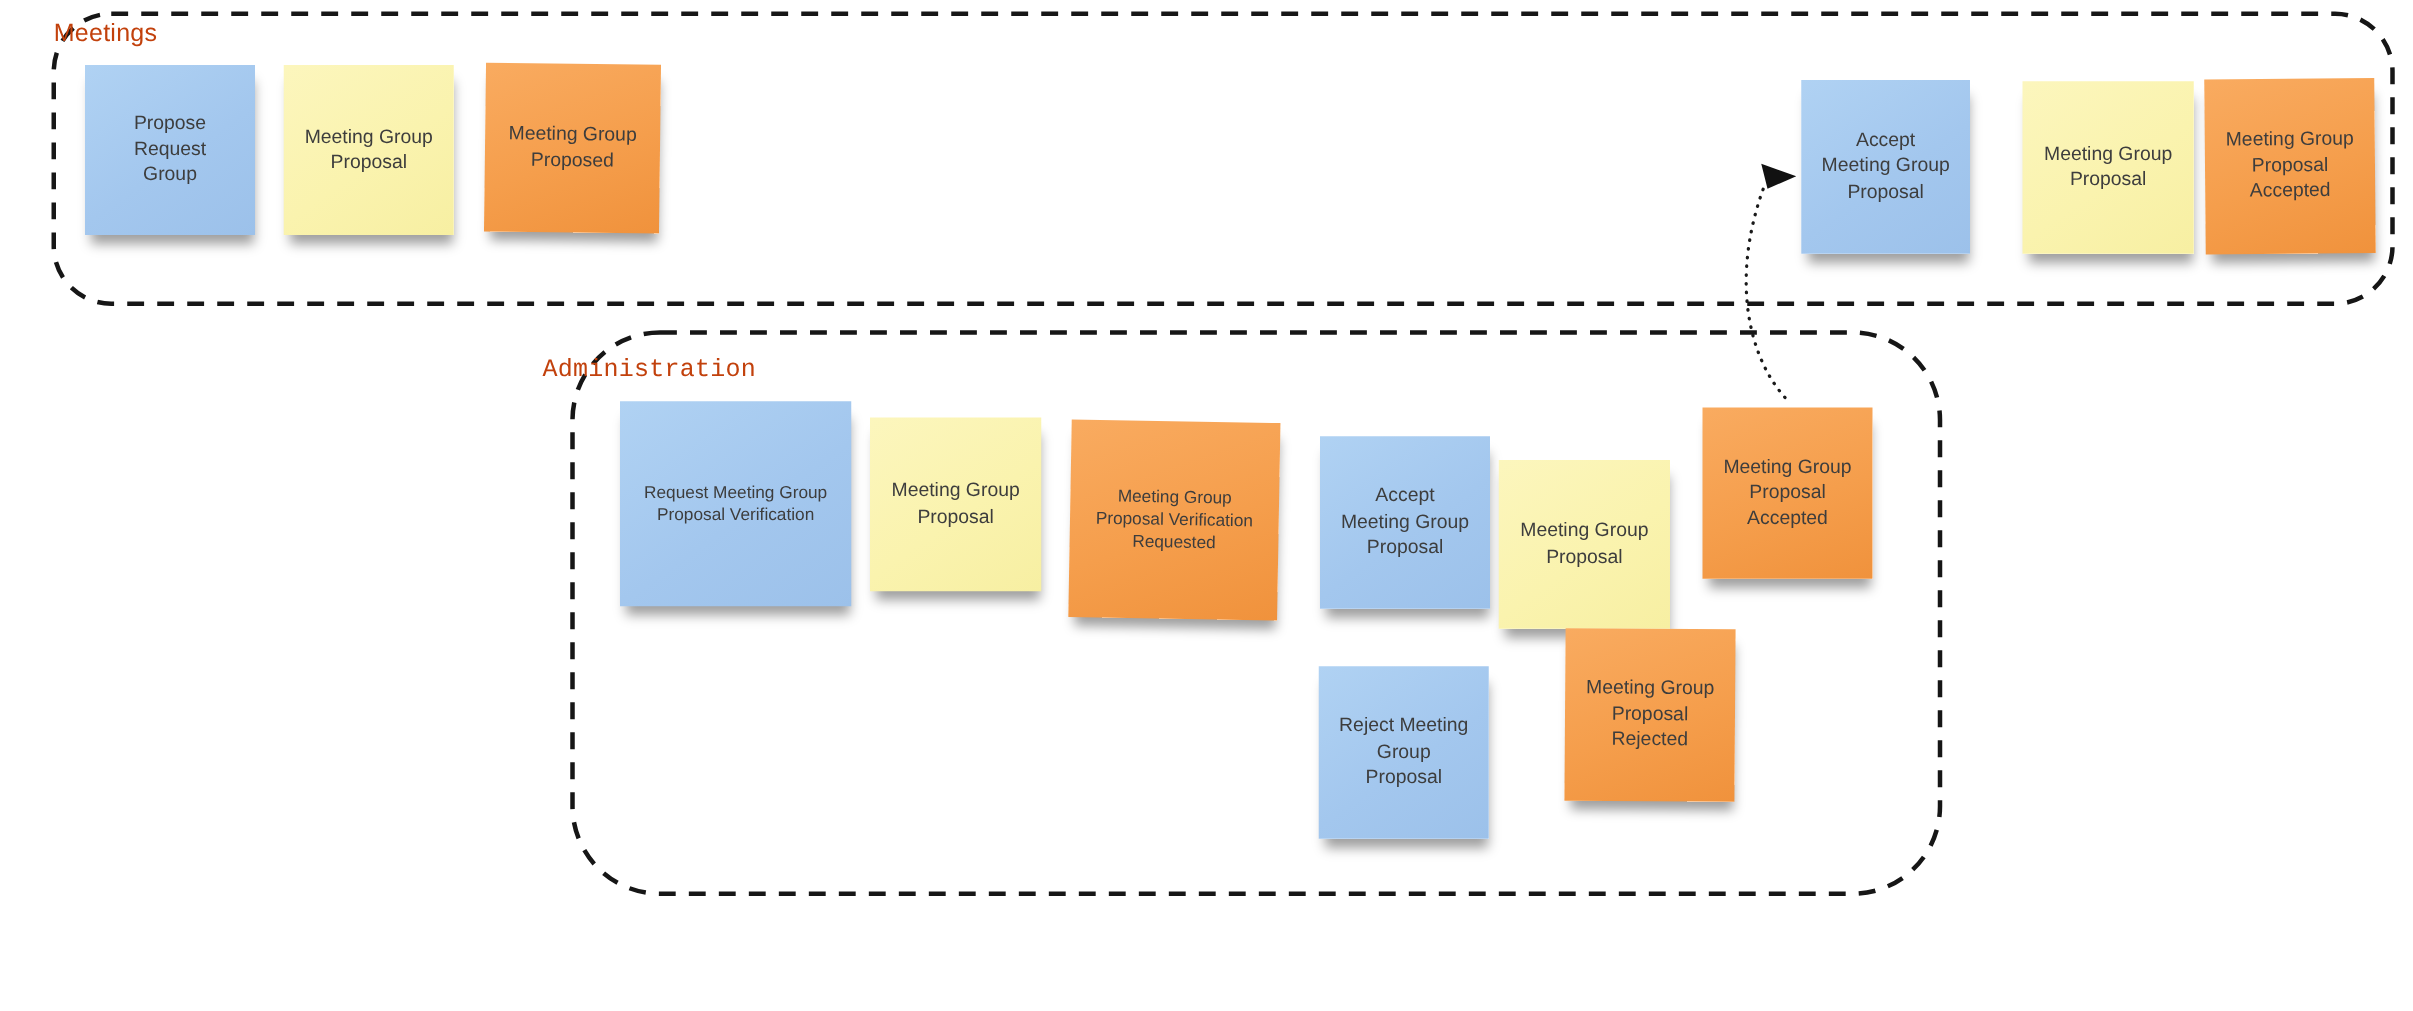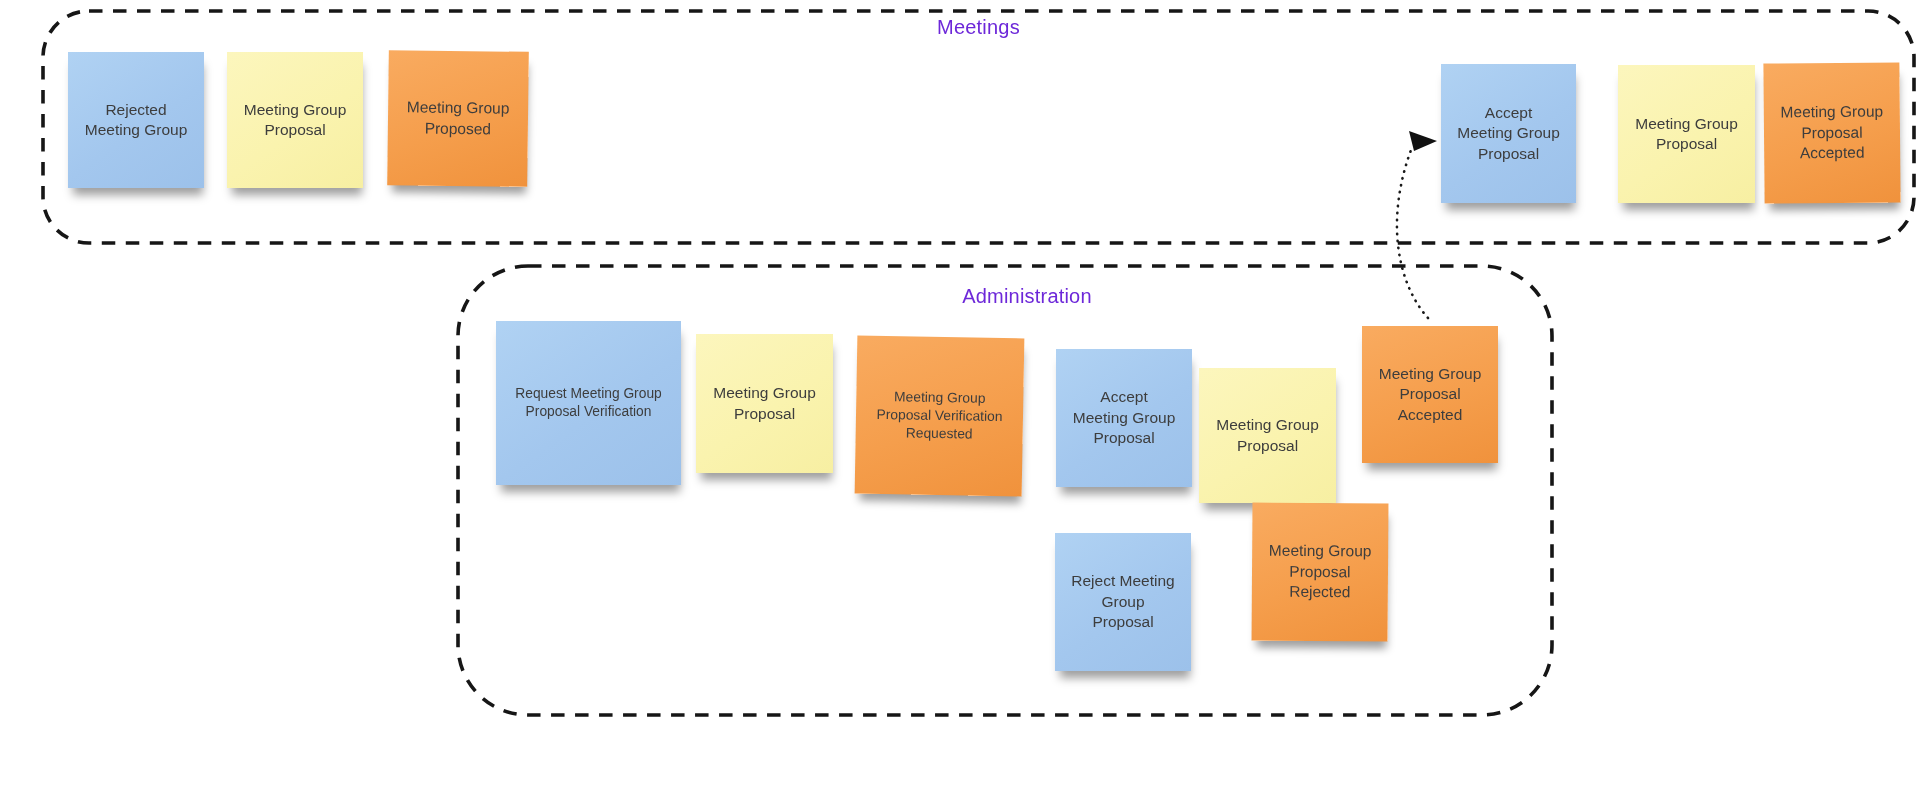--- a/index.html
+++ b/index.html
@@ -11,23 +11,22 @@
     font-family: "Liberation Sans", sans-serif;
     overflow: hidden;
   }
   .overlay {
     position: absolute;
     left: 0; top: 0;
     width: 1930px; height: 809px;
   }
   .frame-title {
     position: absolute;
-    text-align: center;
     font-size: 20px;
-    color: #6d28d9;
+    color: #c2410c;
     letter-spacing: 0.2px;
   }
   .note {
     position: absolute;
     display: flex;
     align-items: center;
     justify-content: center;
     text-align: center;
     padding: 10px 16px;
     box-sizing: border-box;
@@ -50,23 +49,23 @@
 
     <rect x="43" y="11" width="1871" height="232" rx="46" ry="46" fill="none" stroke="#161616" stroke-width="3.6" stroke-dasharray="13.5 10.5"></rect>
 
     <rect x="458" y="266" width="1094" height="449" rx="70" ry="70" fill="none" stroke="#161616" stroke-width="3.6" stroke-dasharray="13.5 10.5"></rect>
 
     <path d="M 1428 318 C 1396 282 1386 218 1411 150" fill="none" stroke="#1a1a1a" stroke-width="2.6" stroke-dasharray="0.4 6.6" stroke-linecap="round"></path>
     <polygon points="1437,141 1409,131 1414,151" fill="#111111"></polygon>
   </svg>
 
   <div class="frame-title" style="left:43px; top:16px; width:1871px;">Meetings</div>
-  <div class="frame-title" style="left:480px; top:285px; width:1094px;">Administration</div>
+  <div class="frame-title" style="left:434px; top:285px; width:1094px;font-family:Liberation Mono, monospace;">Administration</div>
 
-  <div class="note blue" style="left:68px;  top:52px; width:136px; height:136px;">Rejected Meeting Group</div>
+  <div class="note blue" style="left:68px;  top:52px; width:136px; height:136px;">Propose Request Group</div>
   <div class="note yellow" style="left:227px; top:52px; width:136px; height:136px;">Meeting Group Proposal</div>
   <div class="note orange" style="left:388px; top:51px; width:140px; height:135px; transform:rotate(0.7deg);">Meeting Group Proposed</div>
 
   <div class="note blue" style="left:1441px; top:64px; width:135px; height:139px;">Accept Meeting Group Proposal</div>
   <div class="note yellow" style="left:1618px; top:65px; width:137px; height:138px;">Meeting Group Proposal</div>
   <div class="note orange" style="left:1764px; top:63px; width:136px; height:140px; transform:rotate(-0.5deg);">Meeting Group Proposal Accepted</div>
 
   <div class="note blue small" style="left:496px; top:321px; width:185px; height:164px;">Request Meeting Group Proposal Verification</div>
   <div class="note yellow" style="left:696px; top:334px; width:137px; height:139px;">Meeting Group Proposal</div>
   <div class="note orange small" style="left:856px; top:337px; width:167px; height:158px; transform:rotate(1deg);">Meeting Group Proposal Verification Requested</div>

